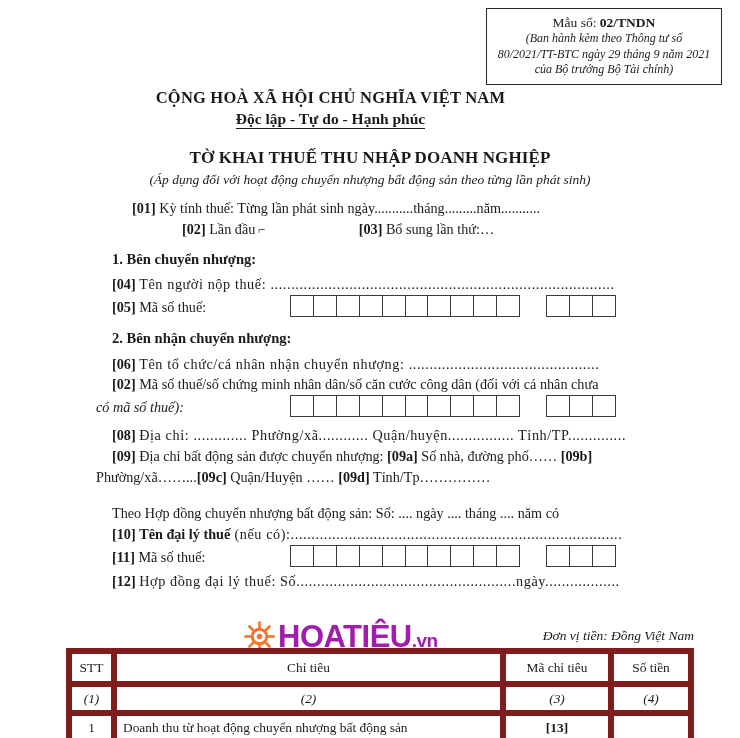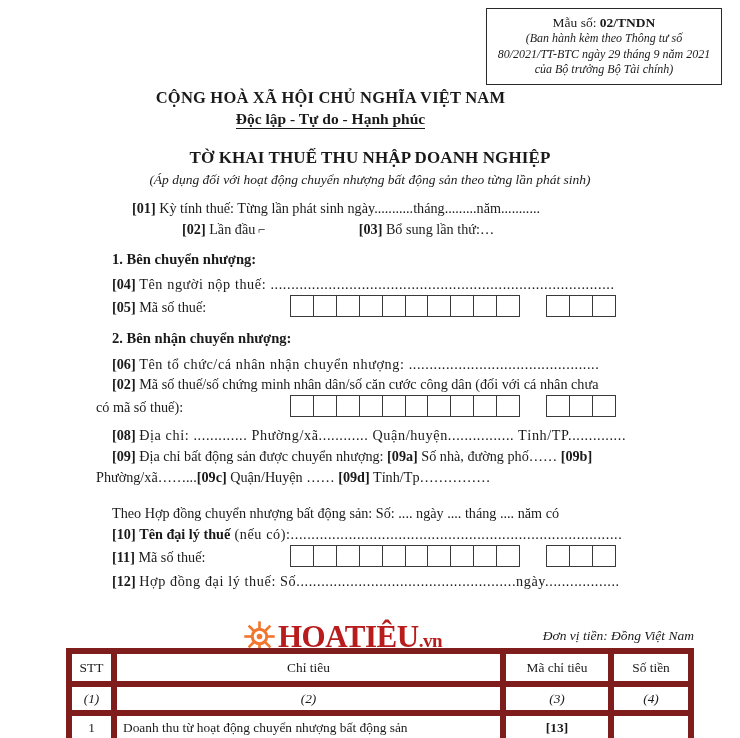--- a/index.html
+++ b/index.html
@@ -154,24 +154,24 @@
     display: flex;
     align-items: center;
     height: 36px;
   }
   .wm-wheel {
     width: 33px;
     height: 33px;
     flex: 0 0 auto;
   }
   .wm-text {
-    font-family: Liberation Serif, serif;
+    font-family: Liberation Sans, sans-serif;
     font-weight: bold;
     font-size: 31px;
-    color: #b91c1c;
+    color: #a21caf;
     letter-spacing: -0.5px;
     line-height: 1;
     margin-left: 2px;
   }
   .wm-text .tld { font-size: 19px; }
 
   
   .currency-unit {
     position: absolute;
     left: 0;
@@ -297,21 +297,21 @@
     <div class="fld-row">
       <span class="code">[06]</span>
       <span class="dots-fill">Tên tổ chức/cá nhân nhận chuyển nhượng: ..............................................</span>
     </div>
 
     <div class="fld-row">
       <span class="code">[02]</span>
       <span>Mã số thuế/số chứng minh nhân dân/số căn cước công dân (đối với cá nhân chưa</span>
     </div>
 
-    <div class="mst-line" style="padding-left:0;height:26px;">
+    <div class="mst-line" style="padding-left:0;height:26px;font-style:italic;">
       <span class="mst-label" style="left:0;">có mã số thuế):</span>
       <span class="boxes grp1">
         <span class="cell"></span>
         <span class="cell"></span>
         <span class="cell"></span>
         <span class="cell"></span>
         <span class="cell"></span>
         <span class="cell"></span>
         <span class="cell"></span>
         <span class="cell"></span>

